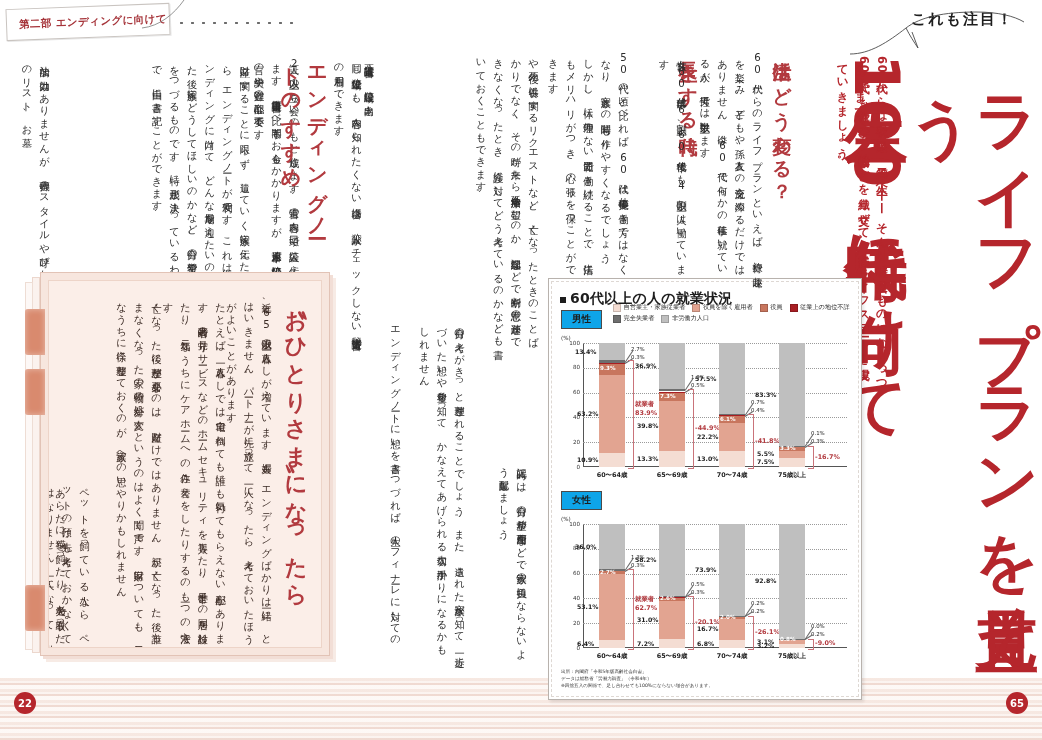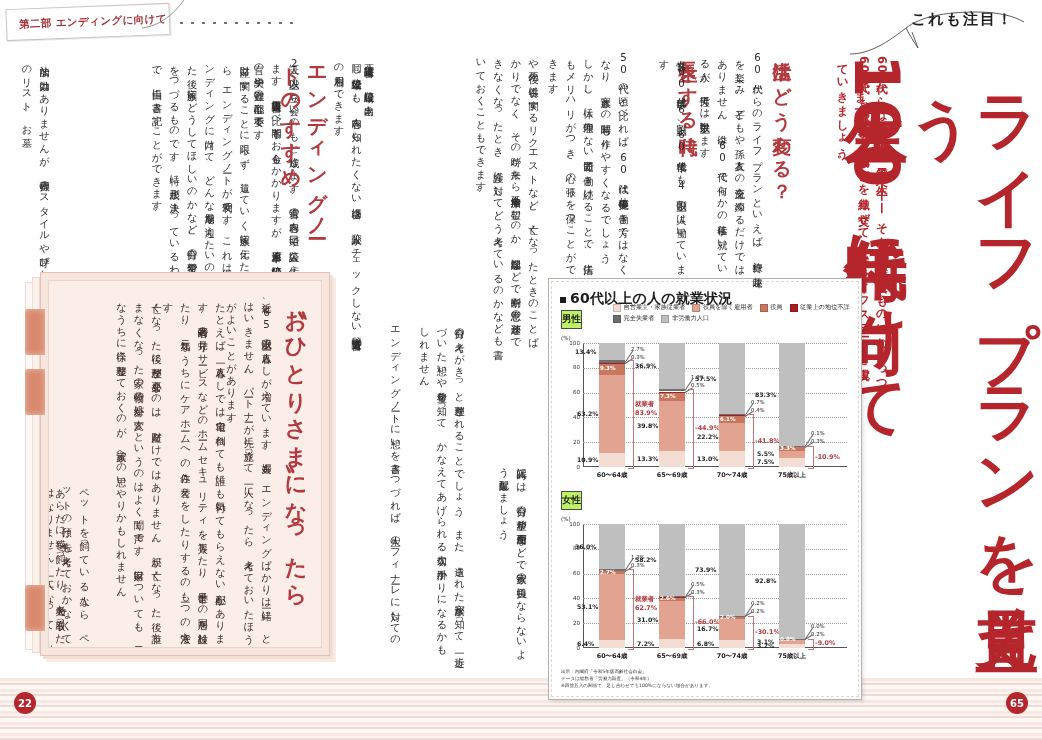--- a/index.html
+++ b/index.html
@@ -131,21 +131,21 @@
     font-family:"DejaVu Sans","Liberation Sans",sans-serif;
     font-size:6.2px;color:#1d1d1d;
   }
   .legend .li{display:flex;align-items:center;white-space:nowrap;}
   .legend .sw{width:6px;height:6px;margin-right:2.5px;display:inline-block;}
 
   .sex-badge{
     position:absolute;
     font-family:"DejaVu Sans","Liberation Sans",sans-serif;
     font-size:9.5px;font-weight:bold;color:#1d1d1d;
-    border:1px solid #4a4a4a;padding:2px 0;background:#bef264;
+    border:1px solid #4a4a4a;padding:2px 10px;background:#0ea5e9;
   }
   .plot{position:absolute;}
   .ylab{
     position:absolute;font-family:"DejaVu Sans","Liberation Sans",sans-serif;
     font-size:5.6px;color:#333;
   }
   .axis-unit{
     position:absolute;font-family:"DejaVu Sans","Liberation Sans",sans-serif;
     font-size:5.6px;color:#333;
   }
@@ -407,21 +407,21 @@
       <div class="xtick" style="left: 181px; top: 128px;">75歳以上</div>
       <div class="dlabel" style="left: 174px; top: 115.35px;">7.5%</div>
       <div class="dlabel" style="left: 174px; top: 107.29px;">5.5%</div>
       <div class="dlabel" style="left: 197px; top: 101.834px; color: rgb(255, 255, 255); font-size: 5.6px;">3.3%</div>
       <div class="dlabel" style="left: 172px; top: 47.646px;">83.3%</div>
       <div class="dlabel tiny" style="left: 228px; top: 87.354px;">0.1%</div>
       <div class="dlabel tiny" style="left: 228px; top: 95.354px;">0.3%</div>
       <div class="lead" style="left: 222px; top: 103.354px; width: 14.4222px; transform: rotate(-56.3099deg);"></div>
       <div class="lead" style="left: 222px; top: 103.602px; width: 9.43398px; transform: rotate(-32.0054deg);"></div>
       <div class="brk-line" style="left: 225px; top: 103.292px; width: 5px; height: 20.708px;"></div>
-      <div class="brk" style="left: 232px; top: 109.646px;">-10.9%</div>
+      <div class="brk" style="left: 232px; top: 109.646px;">-16.7%</div>
     </div>
 
   <div class="sex-badge" style="left:12px;top:212px;">女性</div>
   <div class="axis-unit" style="left:12px;top:237px;">(%)</div>
   <div class="plot" id="plot-female" style="left:34px;top:245px;width:264px;height:124px;">
       <div class="axis-l"></div>
       <div class="axis-b"></div>
       <div class="ylab" style="left: -16px; top: 120.5px; width: 13px; text-align: right;">0</div>
       <div class="grid-line" style="top: 99.2px;"></div>
       <div class="ylab" style="left: -16px; top: 95.7px; width: 13px; text-align: right;">20</div>
@@ -464,40 +464,40 @@
       <div class="xtick" style="left: 61px; top: 128px;">65〜69歳</div>
       <div class="dlabel" style="left: 54px; top: 115.536px;">7.2%</div>
       <div class="dlabel" style="left: 54px; top: 91.852px;">31.0%</div>
       <div class="dlabel" style="left: 77px; top: 71.02px; color: rgb(255, 255, 255); font-size: 5.6px;">2.6%</div>
       <div class="dlabel" style="left: 52px; top: 32.332px;">58.2%</div>
       <div class="dlabel tiny" style="left: 108px; top: 56.726px;">0.5%</div>
       <div class="dlabel tiny" style="left: 108px; top: 64.726px;">0.3%</div>
       <div class="lead" style="left: 102px; top: 72.726px; width: 14.4222px; transform: rotate(-56.3099deg);"></div>
       <div class="lead" style="left: 102px; top: 73.222px; width: 9.43398px; transform: rotate(-32.0054deg);"></div>
       <div class="brk-line" style="left: 105px; top: 72.416px; width: 5px; height: 51.584px;"></div>
-      <div class="brk" style="left: 112px; top: 94.208px;">-66.0%</div>
+      <div class="brk" style="left: 112px; top: 94.208px;">-20.1%</div>
       <div class="bar" style="left: 136px; height: 124px;">
         <div class="seg" style="height: 8.432px; bottom: 0px; background: rgb(244, 221, 211);"></div>
         <div class="seg" style="height: 20.708px; bottom: 8.432px; background: rgb(226, 164, 145);"></div>
         <div class="seg" style="height: 2.48px; bottom: 29.14px; background: rgb(200, 118, 94);"></div>
         <div class="seg" style="height: 0.4px; bottom: 31.62px; background: rgb(168, 30, 35);"></div>
         <div class="seg" style="height: 0.4px; bottom: 31.868px; background: rgb(110, 110, 110);"></div>
         <div class="seg" style="height: 91.636px; bottom: 32.116px; background: rgb(191, 191, 191);"></div>
       </div>
       <div class="xtick" style="left: 121px; top: 128px;">70〜74歳</div>
       <div class="dlabel" style="left: 114px; top: 115.784px;">6.8%</div>
       <div class="dlabel" style="left: 114px; top: 101.214px;">16.7%</div>
       <div class="dlabel" style="left: 137px; top: 89.62px; color: rgb(255, 255, 255); font-size: 5.6px;">2.0%</div>
       <div class="dlabel" style="left: 112px; top: 42.066px;">73.9%</div>
       <div class="dlabel tiny" style="left: 168px; top: 76.008px;">0.2%</div>
       <div class="dlabel tiny" style="left: 168px; top: 84.008px;">0.2%</div>
       <div class="lead" style="left: 162px; top: 92.008px; width: 14.4222px; transform: rotate(-56.3099deg);"></div>
       <div class="lead" style="left: 162px; top: 92.256px; width: 9.43398px; transform: rotate(-32.0054deg);"></div>
       <div class="brk-line" style="left: 165px; top: 91.884px; width: 5px; height: 32.116px;"></div>
-      <div class="brk" style="left: 172px; top: 103.942px;">-30.1%</div>
+      <div class="brk" style="left: 172px; top: 103.942px;">-26.1%</div>
       <div class="bar" style="left: 196px; height: 124px;">
         <div class="seg" style="height: 3.968px; bottom: 0px; background: rgb(244, 221, 211);"></div>
         <div class="seg" style="height: 3.844px; bottom: 3.968px; background: rgb(226, 164, 145);"></div>
         <div class="seg" style="height: 0.992px; bottom: 7.812px; background: rgb(200, 118, 94);"></div>
         <div class="seg" style="height: 0.4px; bottom: 8.804px; background: rgb(168, 30, 35);"></div>
         <div class="seg" style="height: 0.4px; bottom: 9.052px; background: rgb(110, 110, 110);"></div>
         <div class="seg" style="height: 115.072px; bottom: 9.052px; background: rgb(191, 191, 191);"></div>
       </div>
       <div class="xtick" style="left: 181px; top: 128px;">75歳以上</div>
       <div class="dlabel" style="left: 174px; top: 118.016px;">3.2%</div>

